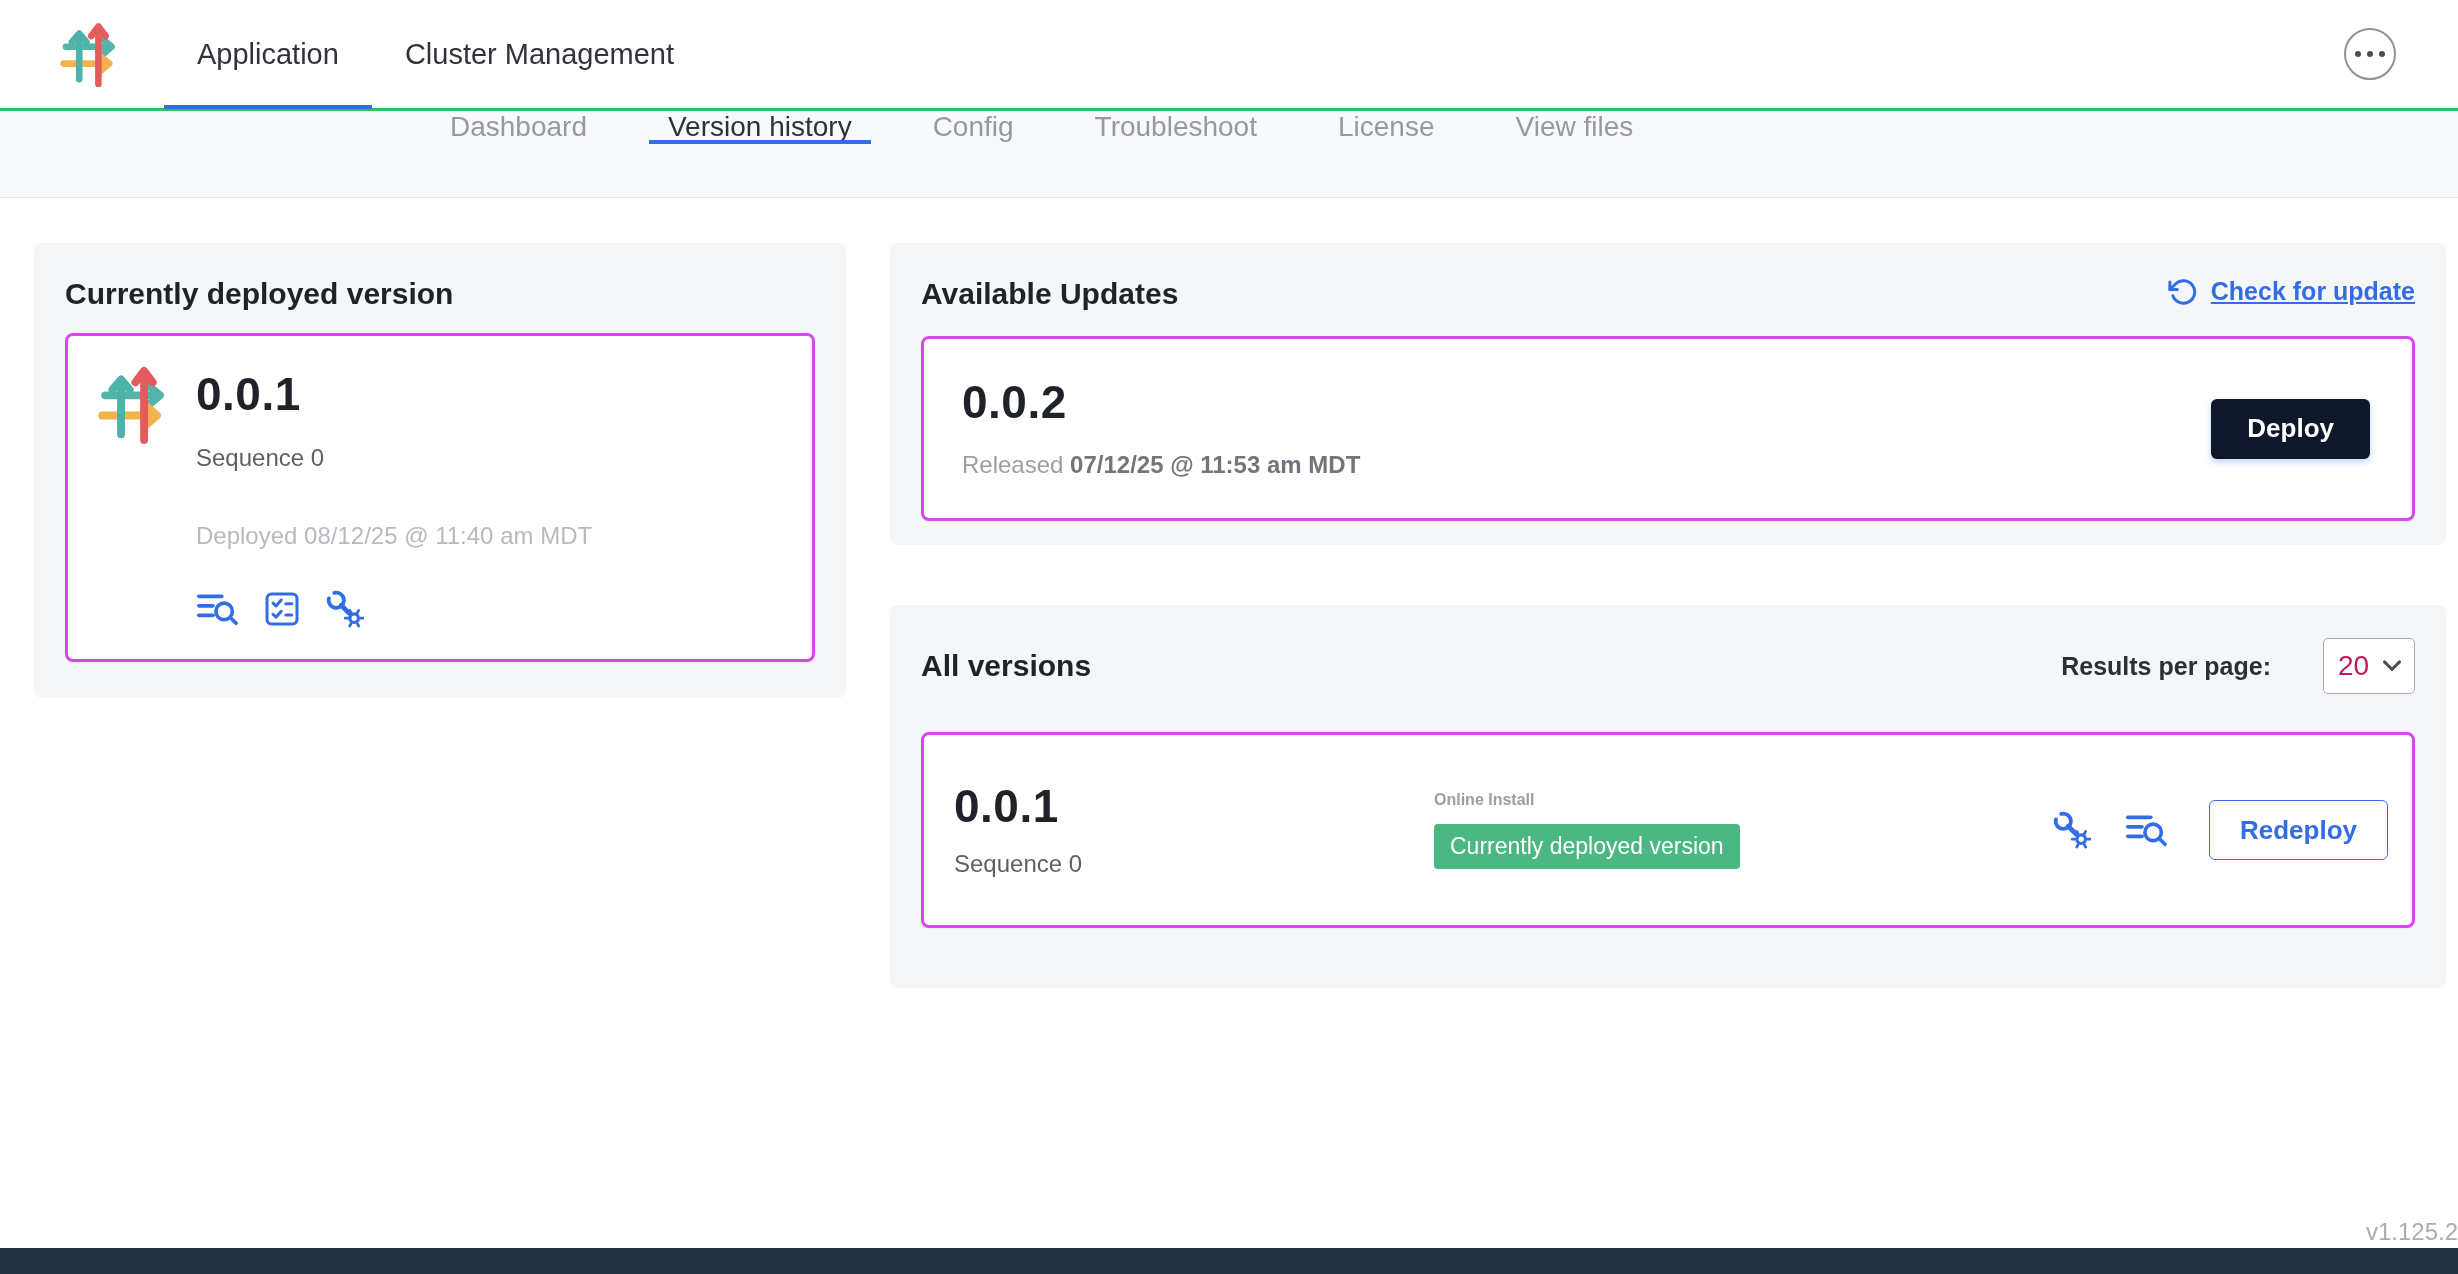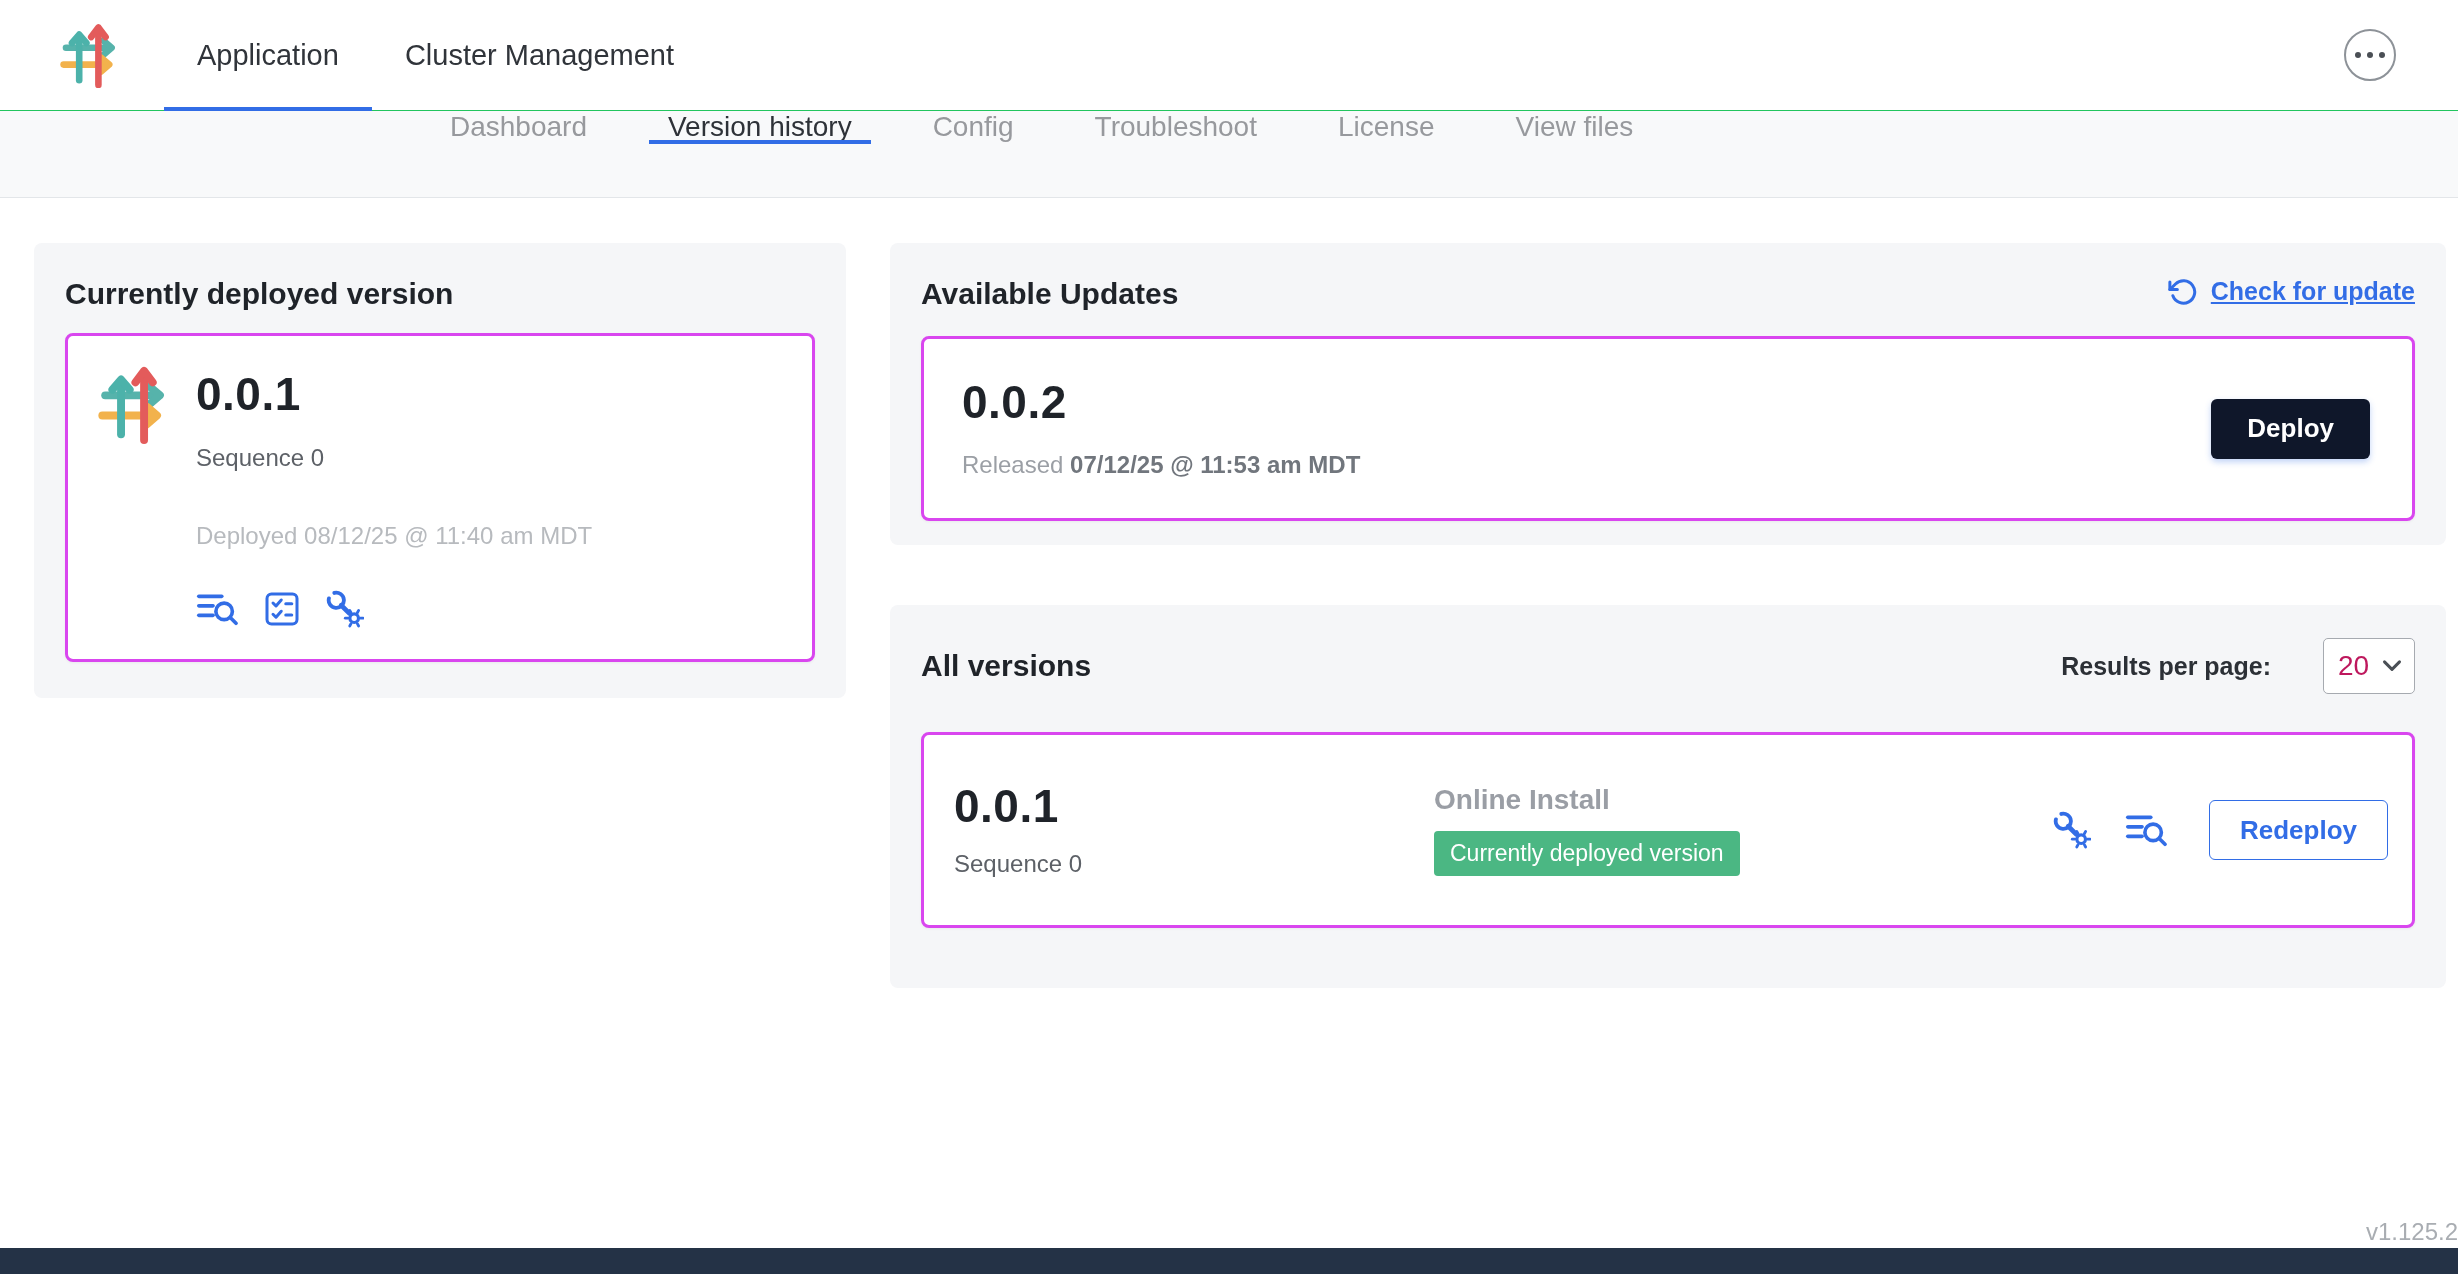--- a/index.html
+++ b/index.html
@@ -7,21 +7,21 @@
   body {
     font-family:"Liberation Sans","DejaVu Sans",sans-serif;
     background:#ffffff;
     color:#20242a;
     position:relative;
     overflow:hidden;
   }
 
   
   .topbar {
-    height:111px; background:#fff; border-bottom:1px solid #22c55e;
+    height:111px; background:#fff; border-bottom:3px solid #22c55e;
     display:flex; align-items:stretch; position:relative;
   }
   .logo-wrap { display:flex; align-items:center; margin:0 44px 0 60px; }
   .top-tabs { display:flex; align-items:stretch; }
   .top-tab {
     display:flex; align-items:center; padding:0 33px;
     font-size:29px; color:#30343a; position:relative; cursor:pointer; white-space:nowrap;
   }
   .top-tab.active::after {
     content:""; position:absolute; left:0; right:0; bottom:-1px; height:4px; background:#326de6;
@@ -91,21 +91,21 @@
   .select {
     width:92px; height:56px; background:#fff; border:1px solid #a6aab0; border-radius:5px;
     display:flex; align-items:center; justify-content:space-between;
     padding:0 12px 0 14px; font-size:28px; color:#be185d; cursor:pointer;margin-left:36px;
   }
   .chev { display:inline-flex; pointer-events:none; }
   .version-row { margin-top:38px; height:196px; display:flex; align-items:center; padding:0 24px 0 30px; }
   .vr-col1 { width:480px; }
   .vr-col1 .seq { margin-top:20px; }
   .vr-col2 { flex:1; display:flex; flex-direction:column; align-items:flex-start; gap:15px; }
-  .install-type { font-size:28px; font-weight:600; color:#9a9ea5; }
+  .install-type { font-size:16px; font-weight:600; color:#9a9ea5; }
   .badge {
     background:#4bb783; color:#fff; font-size:23px; padding:9px 16px; border-radius:4px; white-space:nowrap;
   }
   .vr-icons { display:flex; align-items:center; gap:34px; margin-right:42px; }
   .btn-outline {
     background:#fff; color:#326de6; font-family:inherit; font-size:26px; font-weight:700;
     border:1.5px solid #326de6; border-radius:6px; height:60px; padding:0 30px; cursor:pointer;
   }
 
   

